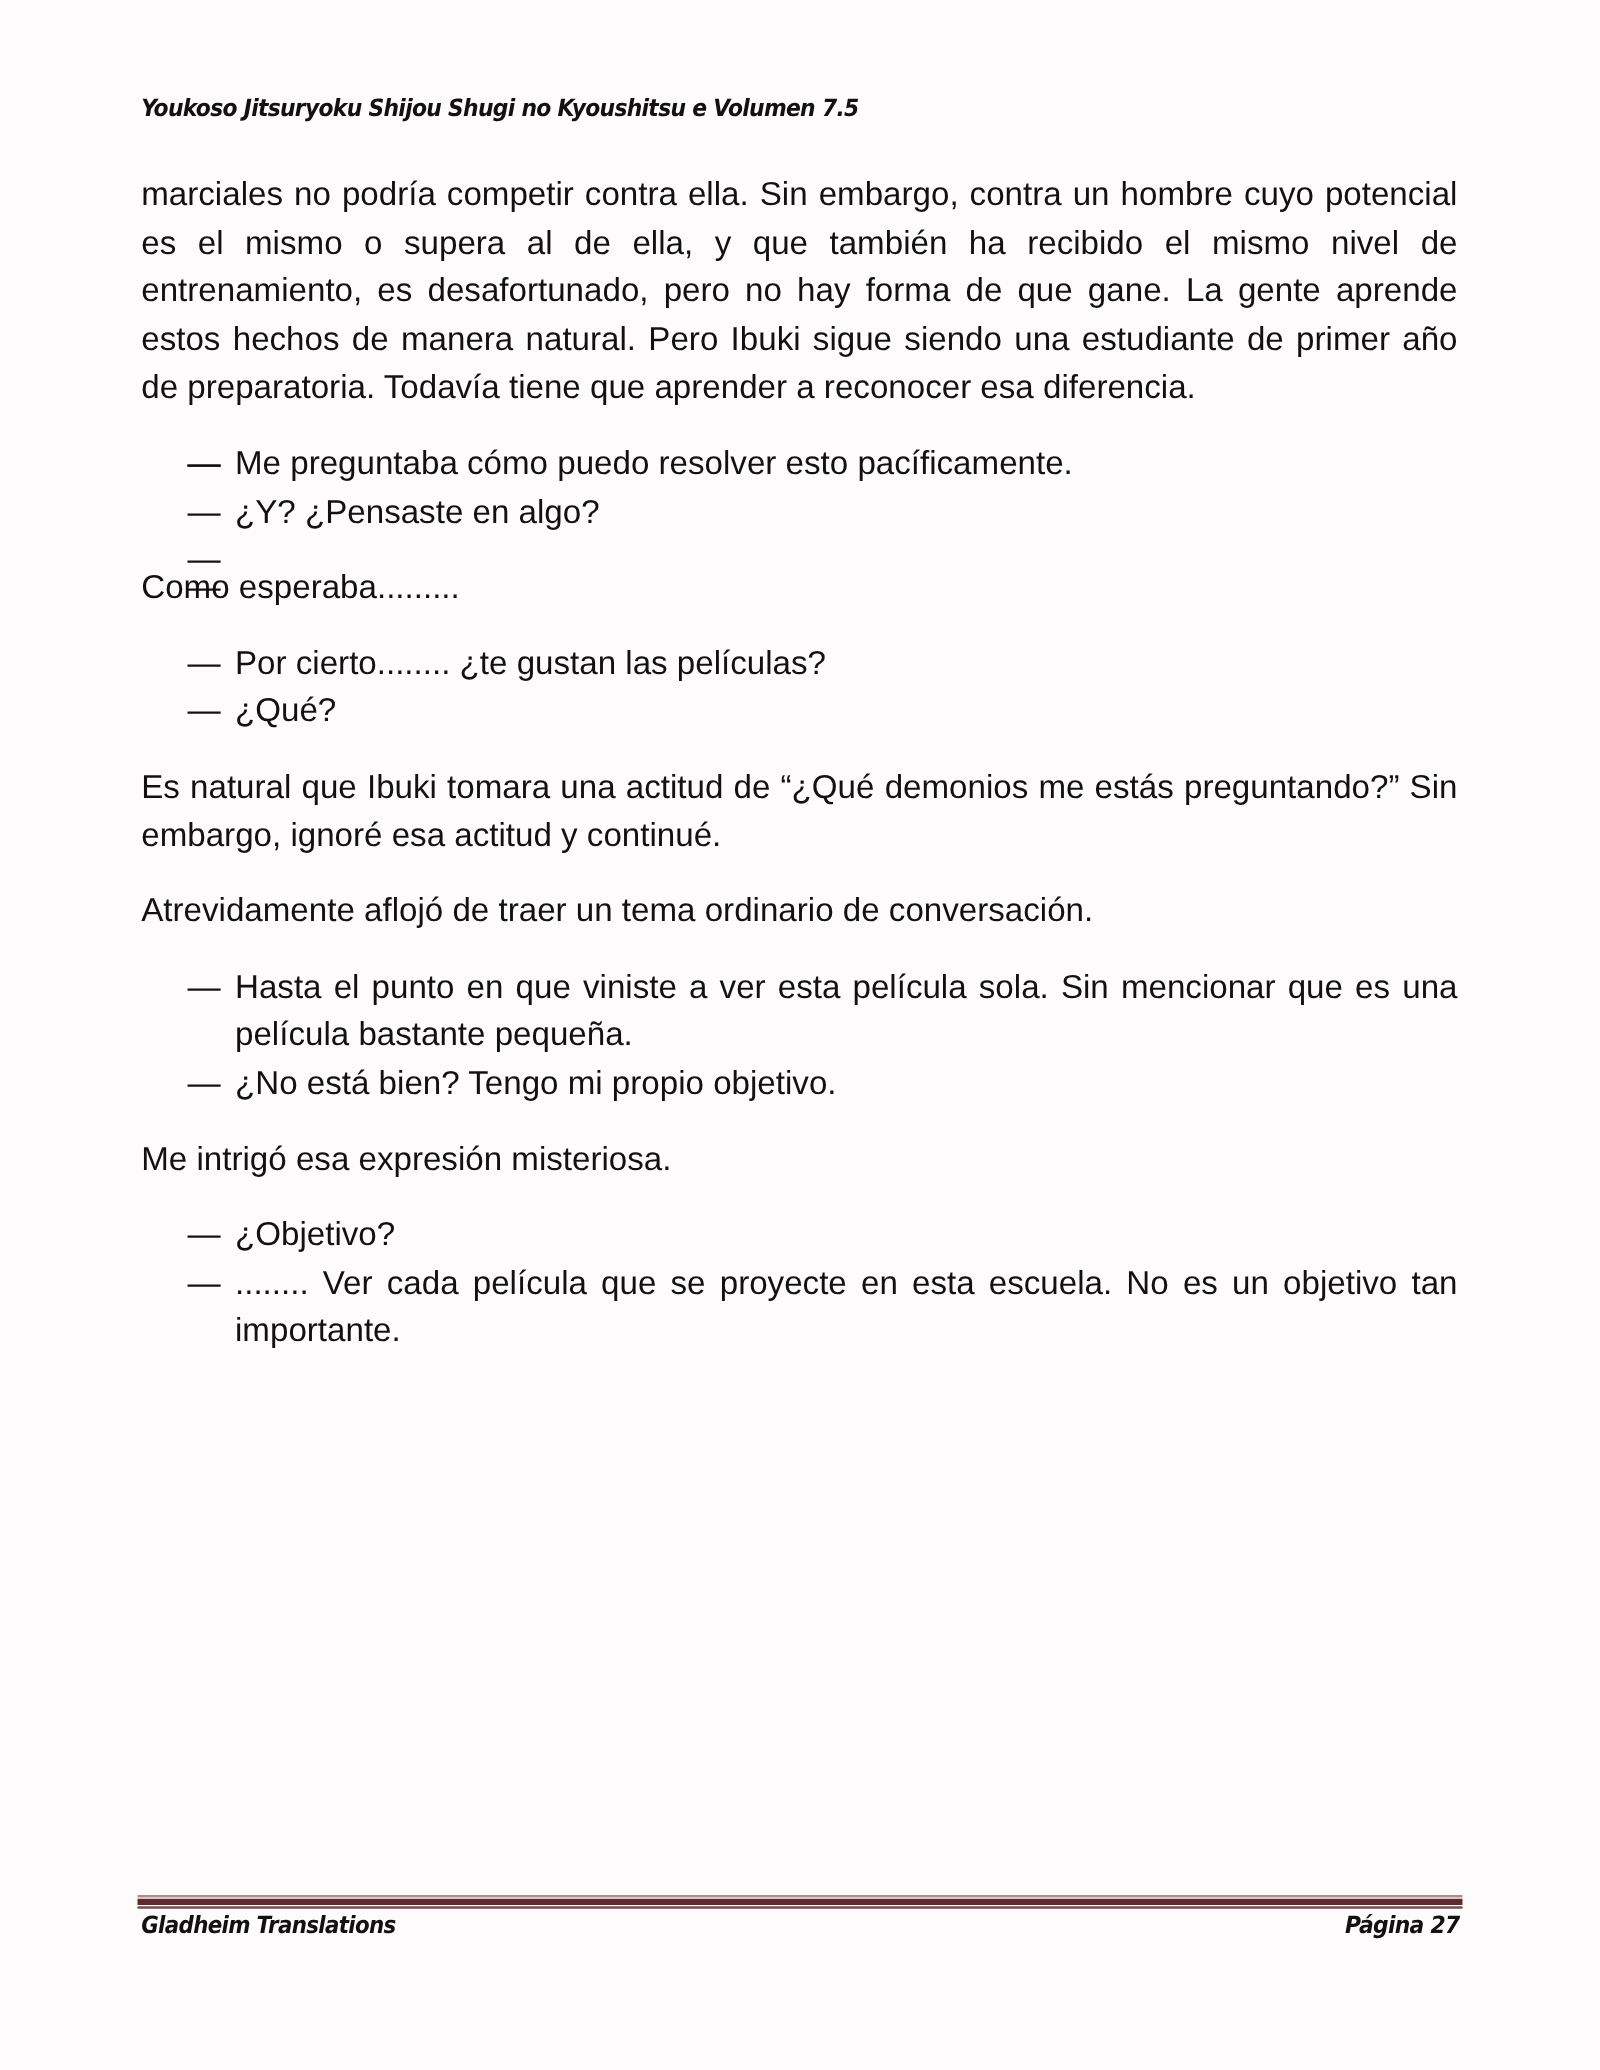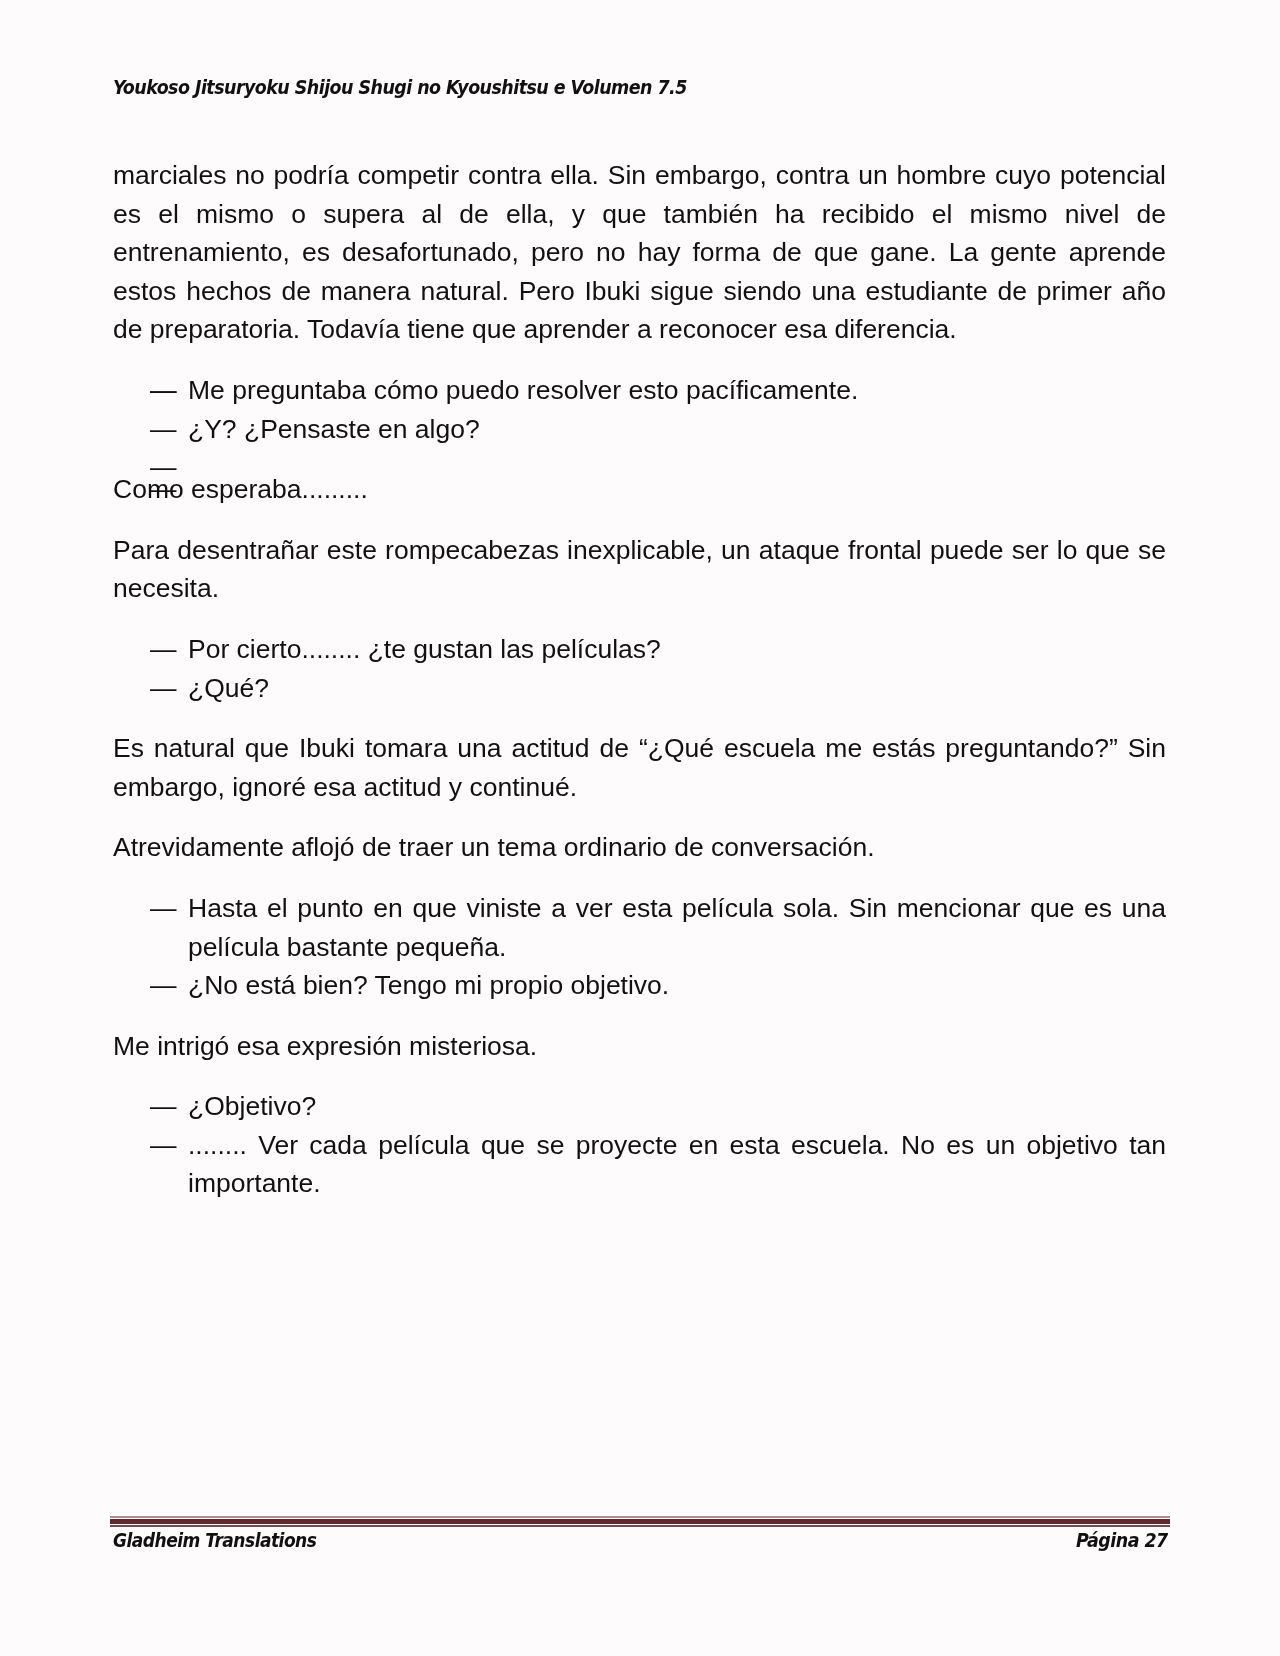--- a/index.html
+++ b/index.html
@@ -14,21 +14,21 @@
     .header {
       position: absolute; left: 113px; top: 76px;
       font-family: "DejaVu Sans", sans-serif;
       font-weight: bold; font-style: italic;
       font-size: 19px; letter-spacing: -0.6px;
       color: #111;
       transform: scaleX(0.92); transform-origin: left center;
       white-space: nowrap;
     }
     .body {
-      position: absolute; left: 113px; top: 156px; width: 1053px;
+      position: absolute; left: 113px; top: 136px; width: 1053px;
       font-size: 26.5px; line-height: 38.6px;
     }
     .p { margin: 0 0 22px 0; text-align: justify; text-align-last: left; }
     .dlg { margin: 0 0 22px 0; padding-left: 37px; }
     .dlg .line {
       position: relative; padding-left: 38px; text-align: justify; text-align-last: left;
     }
     .dlg .dash { position: absolute; left: 0; top: 0; }
     .footer-rule {
       position: absolute; left: 110px; width: 1060px; top: 1516px; height: 11px;
@@ -59,28 +59,27 @@
     <div class="line"><span class="dash">—</span><span>¿Y? ¿Pensaste en algo?</span></div>
     <div class="line"><span class="dash">—</span></div>
   </div>
 
 
   <div class="dlg">
     <div class="line"><span class="dash">—</span></div>
   </div>
 
   <p class="p">Como esperaba.........</p>
-  <p class="p">Para desentrañar este rompecabezas inexplicable, un ataque frontal puede ser lo que se necesita.</p>
 
   <div class="dlg">
     <div class="line"><span class="dash">—</span><span>Por cierto........ ¿te gustan las películas?</span></div>
     <div class="line"><span class="dash">—</span><span>¿Qué?</span></div>
   </div>
 
-  <p class="p">Es natural que Ibuki tomara una actitud de “¿Qué escuela me estás preguntando?” Sin embargo, ignoré esa actitud y continué.</p>
+  <p class="p">Es natural que Ibuki tomara una actitud de “¿Qué demonios me estás preguntando?” Sin embargo, ignoré esa actitud y continué.</p>
   <p class="p">Atrevidamente aflojó de traer un tema ordinario de conversación.</p>
 
   <div class="dlg">
     <div class="line"><span class="dash">—</span><span>Hasta el punto en que viniste a ver esta película sola. Sin mencionar que es una película bastante pequeña.</span></div>
     <div class="line"><span class="dash">—</span><span>¿No está bien? Tengo mi propio objetivo.</span></div>
   </div>
 
   <p class="p">Me intrigó esa expresión misteriosa.</p>
 
   <div class="dlg">

